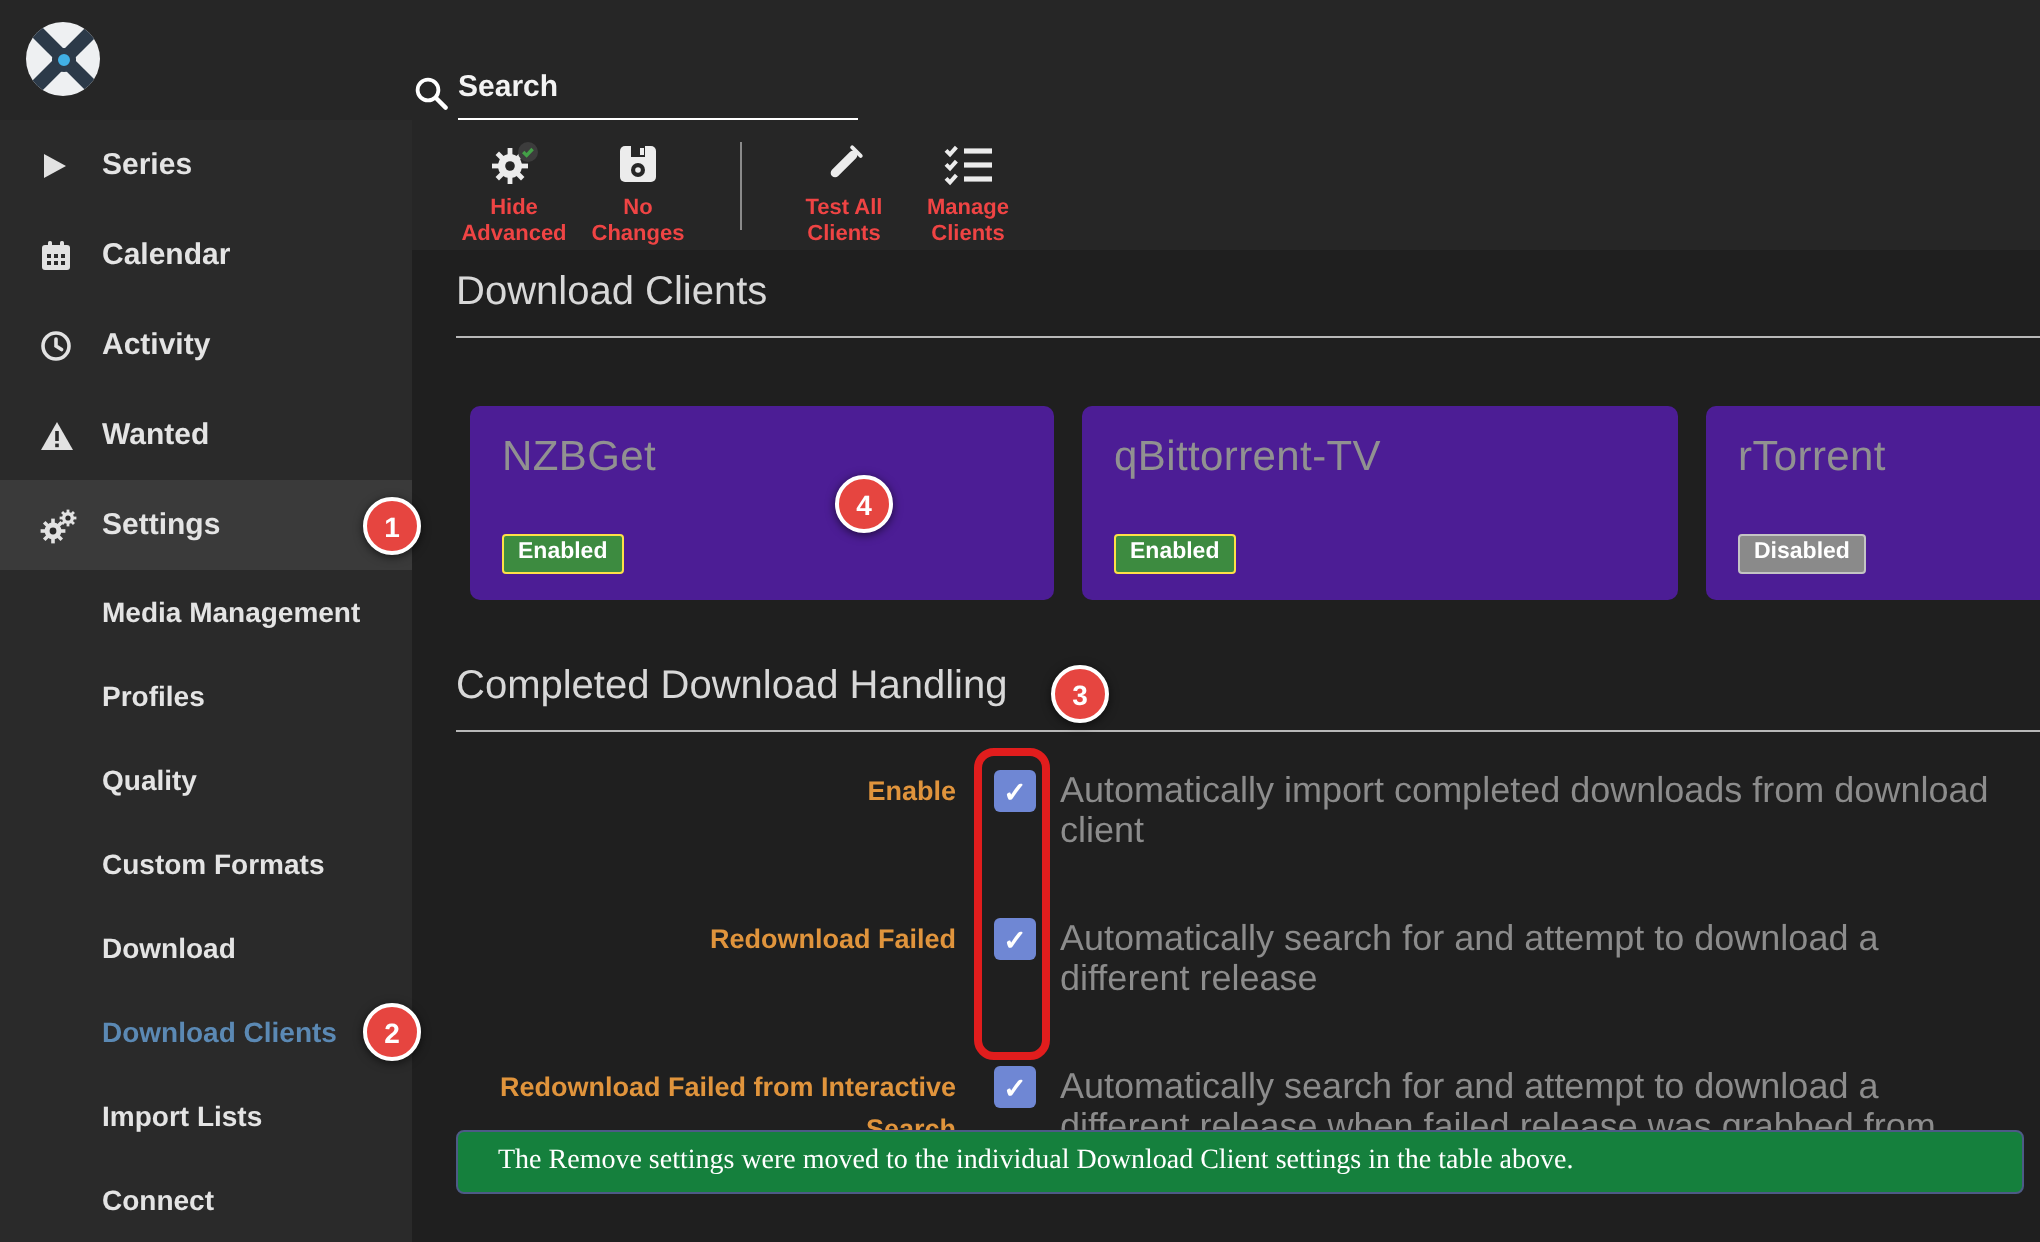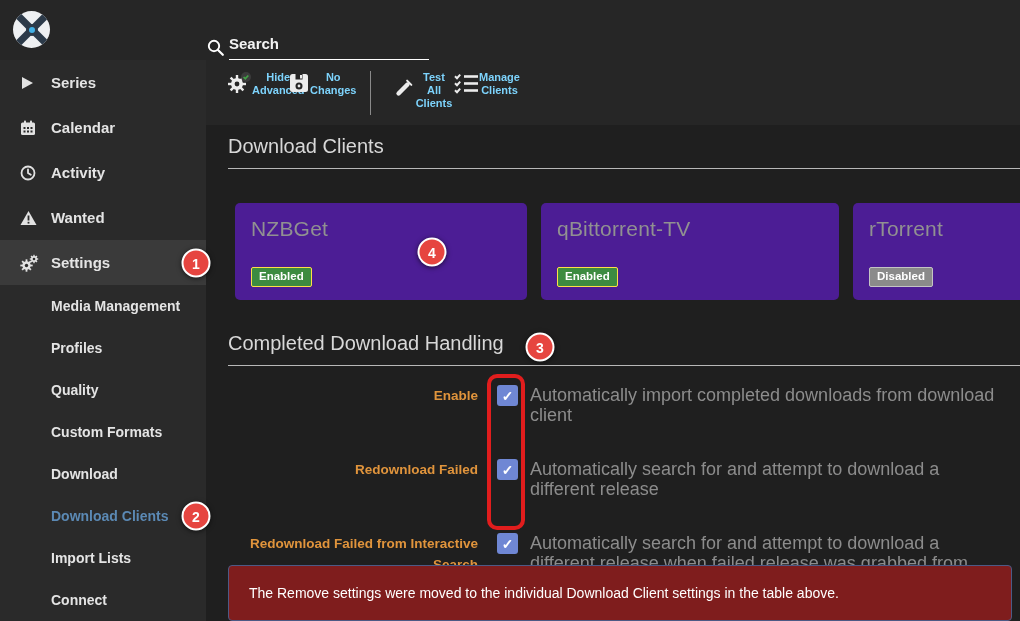--- a/index.html
+++ b/index.html
@@ -31,21 +31,21 @@
               color:#e4e4e4; font-size:15px; font-weight:700; cursor:pointer; }
   .nav-item .nicon { width:31px; display:flex; align-items:center; }
   .nav-item.active { background:#3a3a3a; }
   .sub-item { height:42px; display:flex; align-items:center; padding-left:51px;
               color:#e4e4e4; font-size:14px; font-weight:700; cursor:pointer; }
   .sub-item.selected { color:#5b89b4; }
 
   
   .toolbar { position:absolute; top:60px; left:206px; right:0; height:65px; background:#262626;
              display:flex; align-items:flex-start; padding:8px 0 0 20px; }
-  .tbtn { width:62px; display:flex; flex-direction:row; align-items:center; color:#7dd3fc; cursor:pointer; }
+  .tbtn { width:62px; display:flex; flex-direction:column; align-items:center; color:#ef4444; cursor:pointer; }
   .tbtn .ticon { height:27px; display:flex; align-items:center; justify-content:center; }
   .tbtn .tlabel { font-size:11px; font-weight:700; text-align:center; line-height:13px; margin-top:3px; }
   .tdivider { width:1px; height:44px; background:#8a8a8a; margin:3px 20px 0 20px; }
 
   
   .main { position:absolute; top:125px; left:206px; right:0; bottom:0; background:#1f1f1f; }
   .section-heading { position:absolute; left:22px; right:0; border-bottom:1px solid #b8b8b8;
                      padding-bottom:10px; color:#d8d8d8; font-size:20px; font-weight:400; }
   #heading-dc  { top:10px; }
   #heading-cdh { top:207px; }
@@ -64,23 +64,23 @@
   .form { position:absolute; top:260px; left:22px; right:0; }
   .form-row { display:flex; align-items:flex-start; margin-bottom:34px; }
   .form-label { width:250px; text-align:right; color:#e0943c; font-size:13.5px; font-weight:700;
                 line-height:21px; }
   .cb-col { width:52px; padding-left:19px; }
   .checkbox { width:21px; height:21px; background:#6f87d4; border-radius:3px; color:#fff;
               display:flex; align-items:center; justify-content:center; cursor:pointer; }
   .checkbox::after { content:"✓"; font-size:14px; font-weight:700; }
   .form-desc { flex:1; max-width:470px; color:#8c8c8c; font-size:18px; line-height:20px; }
 
-  .alert { position:absolute; top:440px; left:22px; right:8px; height:56px; background:#7f1d1d;
+  .alert { position:absolute; top:440px; left:22px; right:8px; height:32px; background:#15803d;
            border:1px solid #4d5a86; border-radius:4px; display:flex; align-items:center;
-           padding:0 20px; color:#ffffff; font-size:14px; }
+           padding:0 20px; color:#ffffff; font-size:14px;font-family:Liberation Serif, serif; }
 
   
   .marker { position:absolute; width:29px; height:29px; border-radius:50%; background:#e64540;
             border:2px solid #ffffff; color:#fff; display:flex; align-items:center;
             justify-content:center; font-size:14px; font-weight:700; z-index:50;
             box-shadow:0 1px 5px rgba(0,0,0,.6); transform:translate(-50%,-50%); }
   #marker-1 { left:196px; top:263px; }
   #marker-2 { left:196px; top:516px; }
   #marker-3 { left:540px; top:347px; }
   #marker-4 { left:432px; top:252px; }

